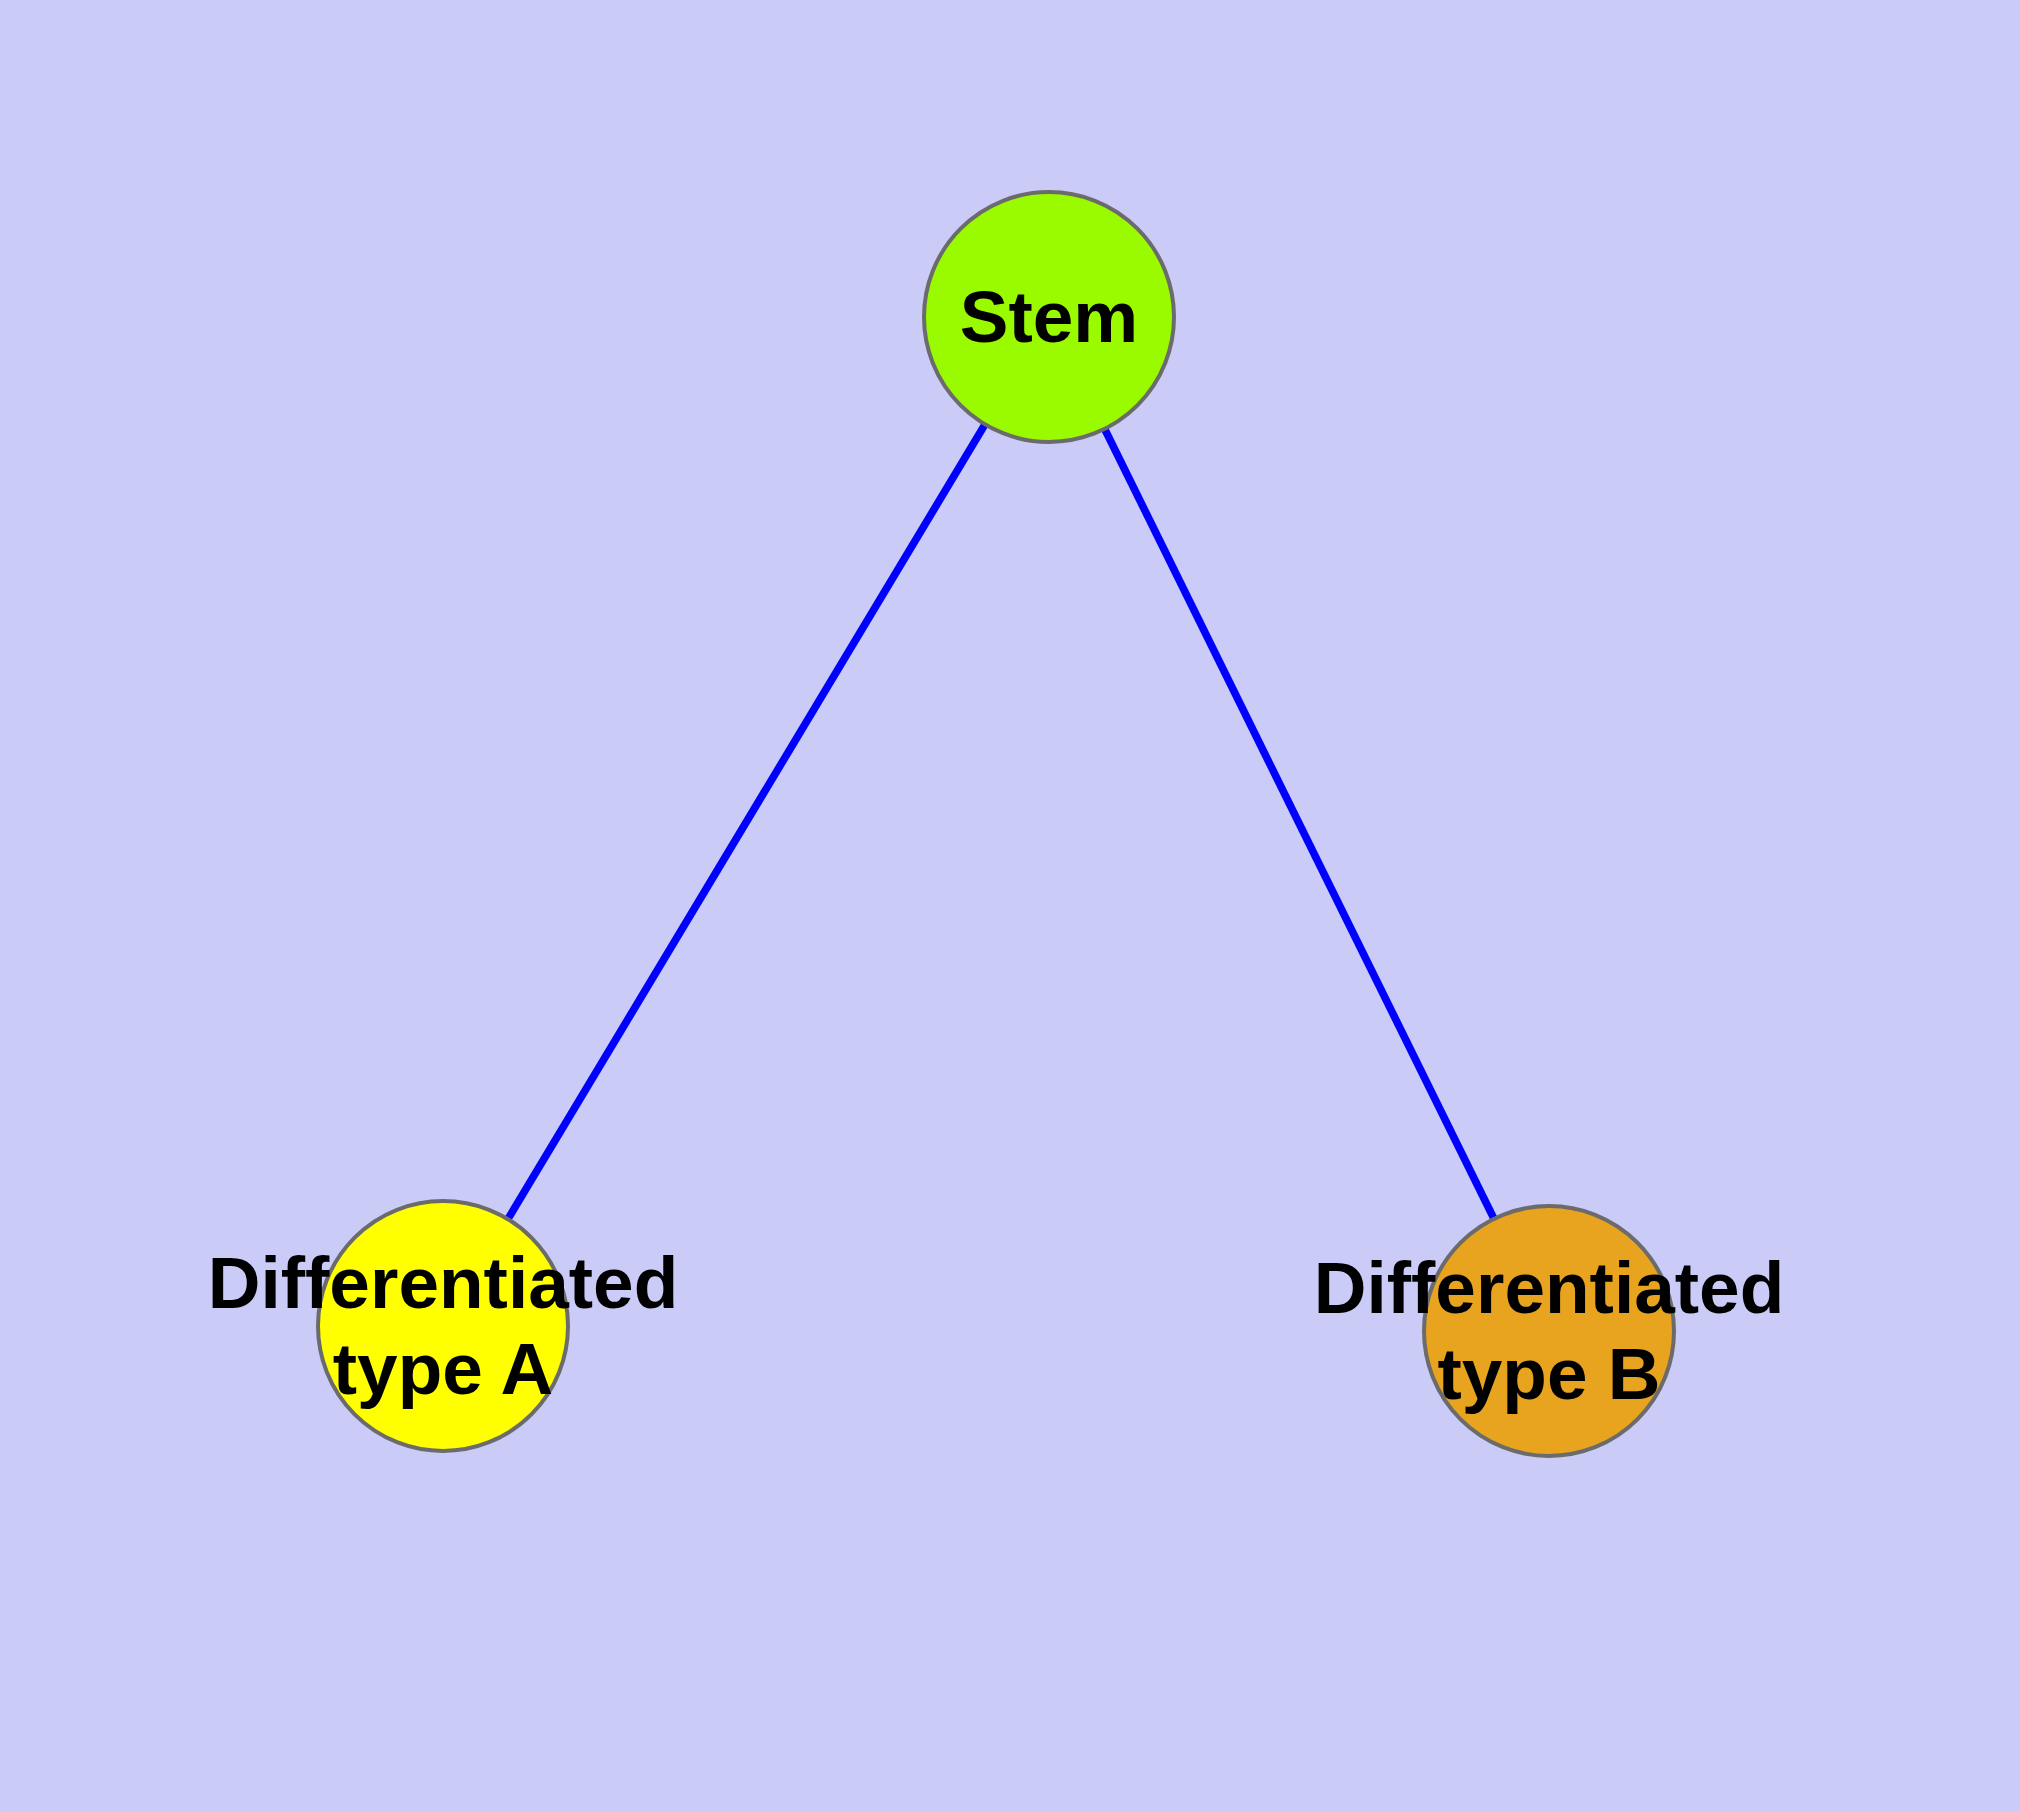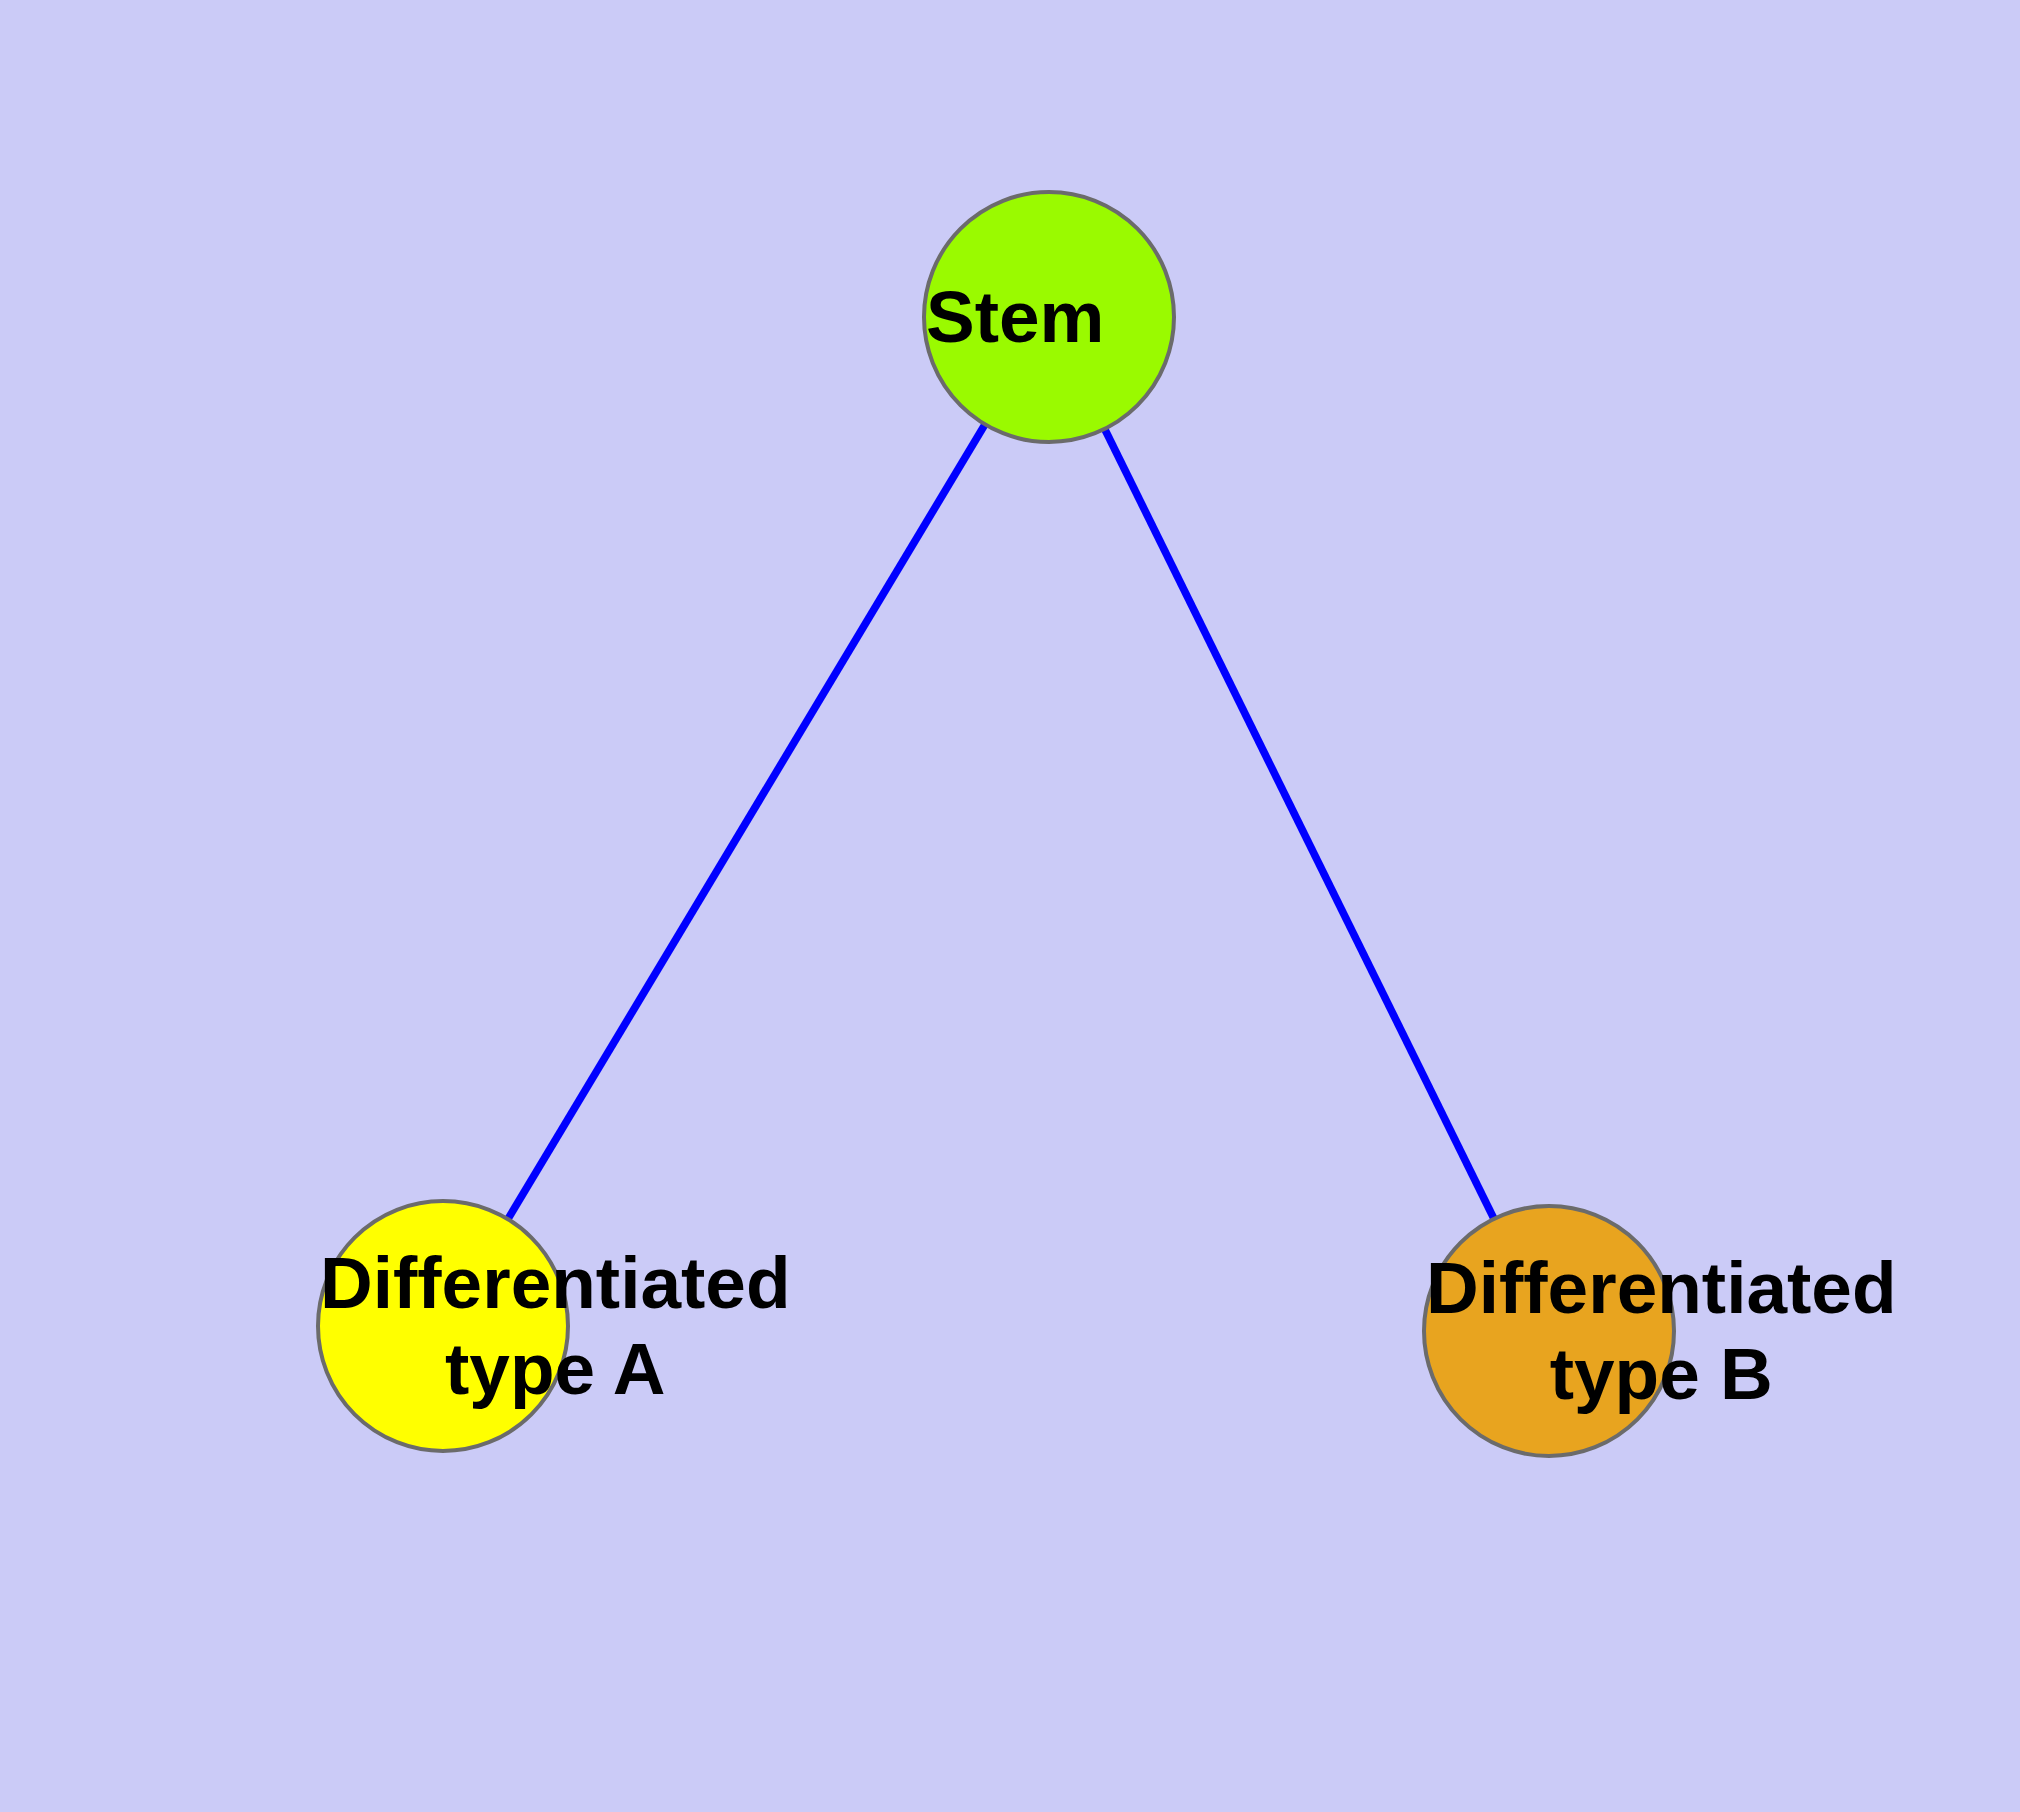--- a/index.html
+++ b/index.html
@@ -32,20 +32,21 @@
     stroke-width: 9;
   }
   .node {
     position: absolute;
     width: 254px; height: 254px;
     border-radius: 50%;
     border: 4.2px solid var(--node-border);
     transform: translate(-50%, -50%);
     display: flex;
     align-items: center;
+    justify-content: center;
   }
   .node-stem   { left: 1049px; top: 317px;  background: var(--stem-fill); }
   .node-type-a { left: 443px;  top: 1326px; background: var(--type-a-fill); }
   .node-type-b { left: 1549px; top: 1331px; background: var(--type-b-fill); }
   .node-label {
     flex: none;
     width: max-content;
     font-size: 73px;
     font-weight: 700;
     line-height: 1.18;

